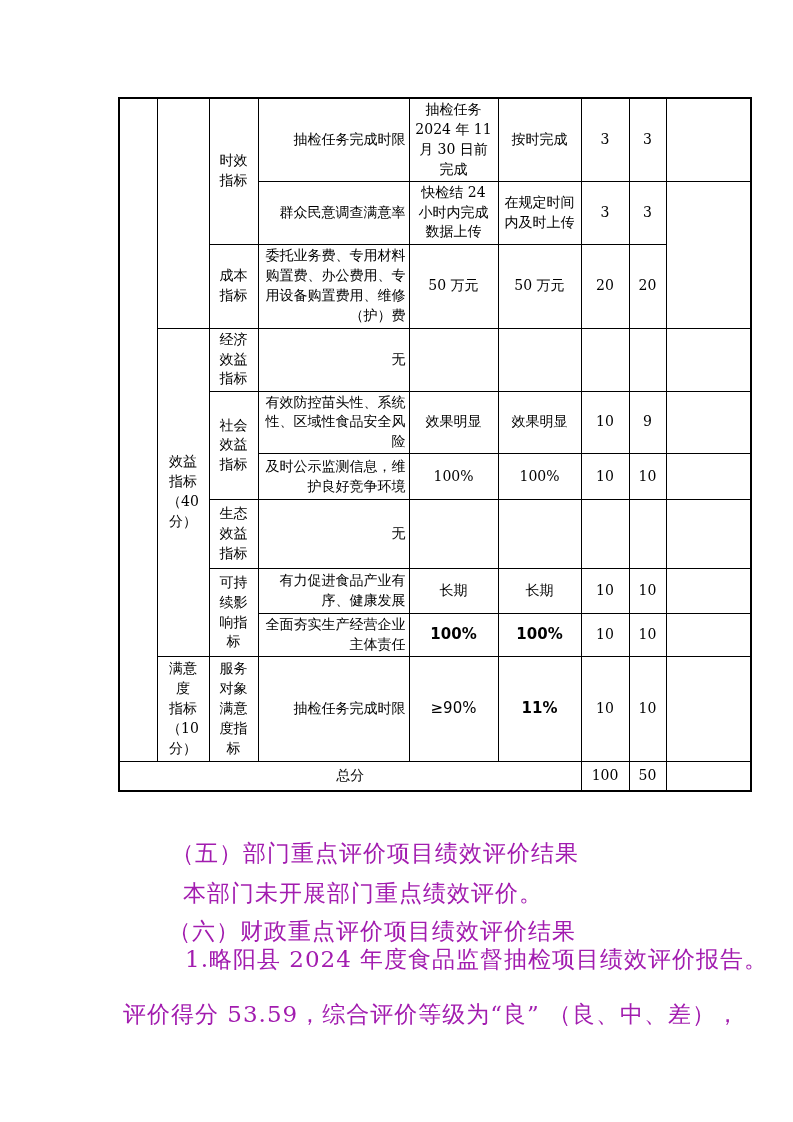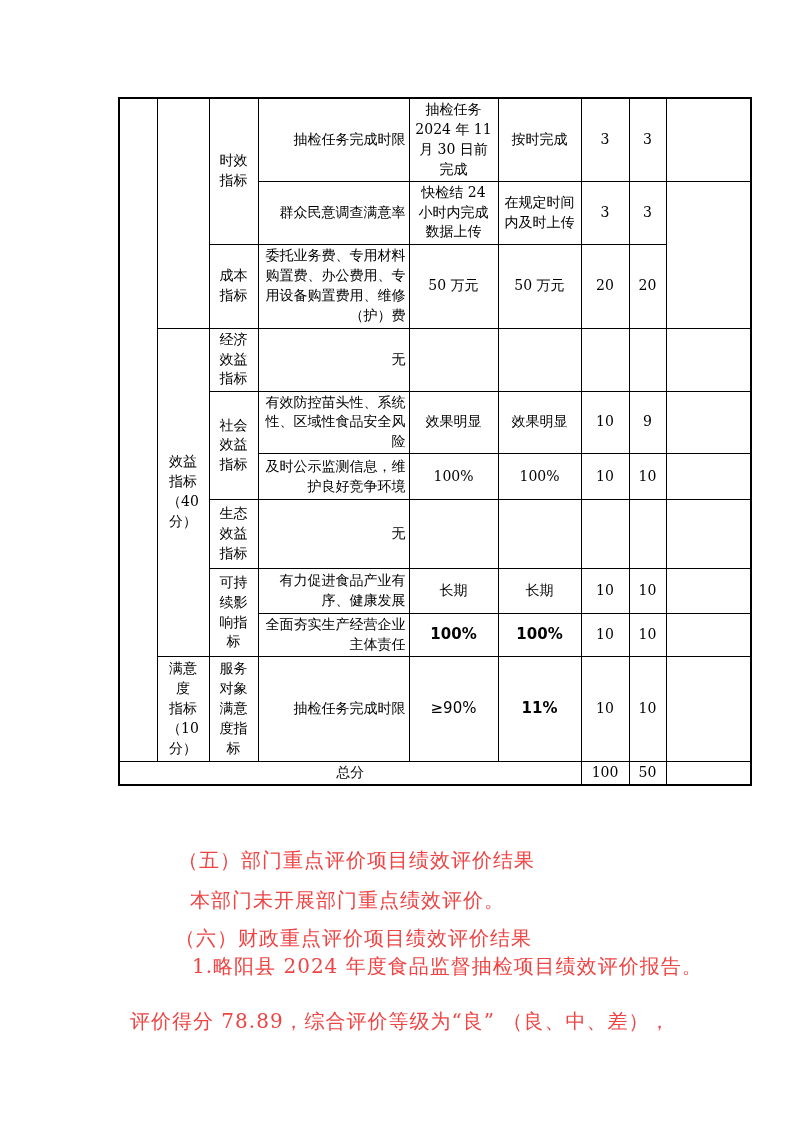--- a/index.html
+++ b/index.html
@@ -32,26 +32,26 @@
     overflow: hidden;
   }
   table.score-table td.desc {
     text-align: right;
     padding-left: 7px;
   }
   .num-sans { font-family: "DejaVu Sans", sans-serif; font-size: 15px; }
   .bold { font-weight: bold; }
   .doc-text p {
     position: absolute;
-    margin: 11px;
-    font-size: 20px;
+    margin: 4px;
+    font-size: 23px;
     line-height: 23px;
     letter-spacing: 1px;
     white-space: nowrap;
-    color: #ef4444;
+    color: #a21caf;
   }
   .p1 { left: 167px; top: 838px; }
   .p2 { left: 179px; top: 878px; }
   .p3 { left: 164px; top: 916px; }
   .p4 { left: 181px; top: 944px; letter-spacing: 2px; }
   .p5 { left: 119px; top: 999px; letter-spacing: 2px; }
 </style>
 </head>
 <body>
 
@@ -189,30 +189,30 @@
 满意
 度指
 标</td>
         <td class="desc">抽检任务完成时限</td>
         <td class="num-sans">≥90%</td>
         <td class="num-sans bold">11%</td>
         <td>10</td>
         <td>10</td>
         <td></td>
       </tr>
-      <tr style="height:23px">
+      <tr style="height:30px">
         <td colspan="6">总分</td>
         <td>100</td>
         <td>50</td>
         <td></td>
       </tr>
     </tbody>
   </table>
 
   <div class="doc-text">
     <p class="p1">（五）部门重点评价项目绩效评价结果</p>
     <p class="p2">本部门未开展部门重点绩效评价。</p>
     <p class="p3">（六）财政重点评价项目绩效评价结果</p>
     <p class="p4">1.略阳县 2024 年度食品监督抽检项目绩效评价报告。</p>
-    <p class="p5">评价得分 78.89，综合评价等级为“良” （良、中、差），</p>
+    <p class="p5">评价得分 53.59，综合评价等级为“良” （良、中、差），</p>
   </div>
 
 </div>
 
 </body></html>

